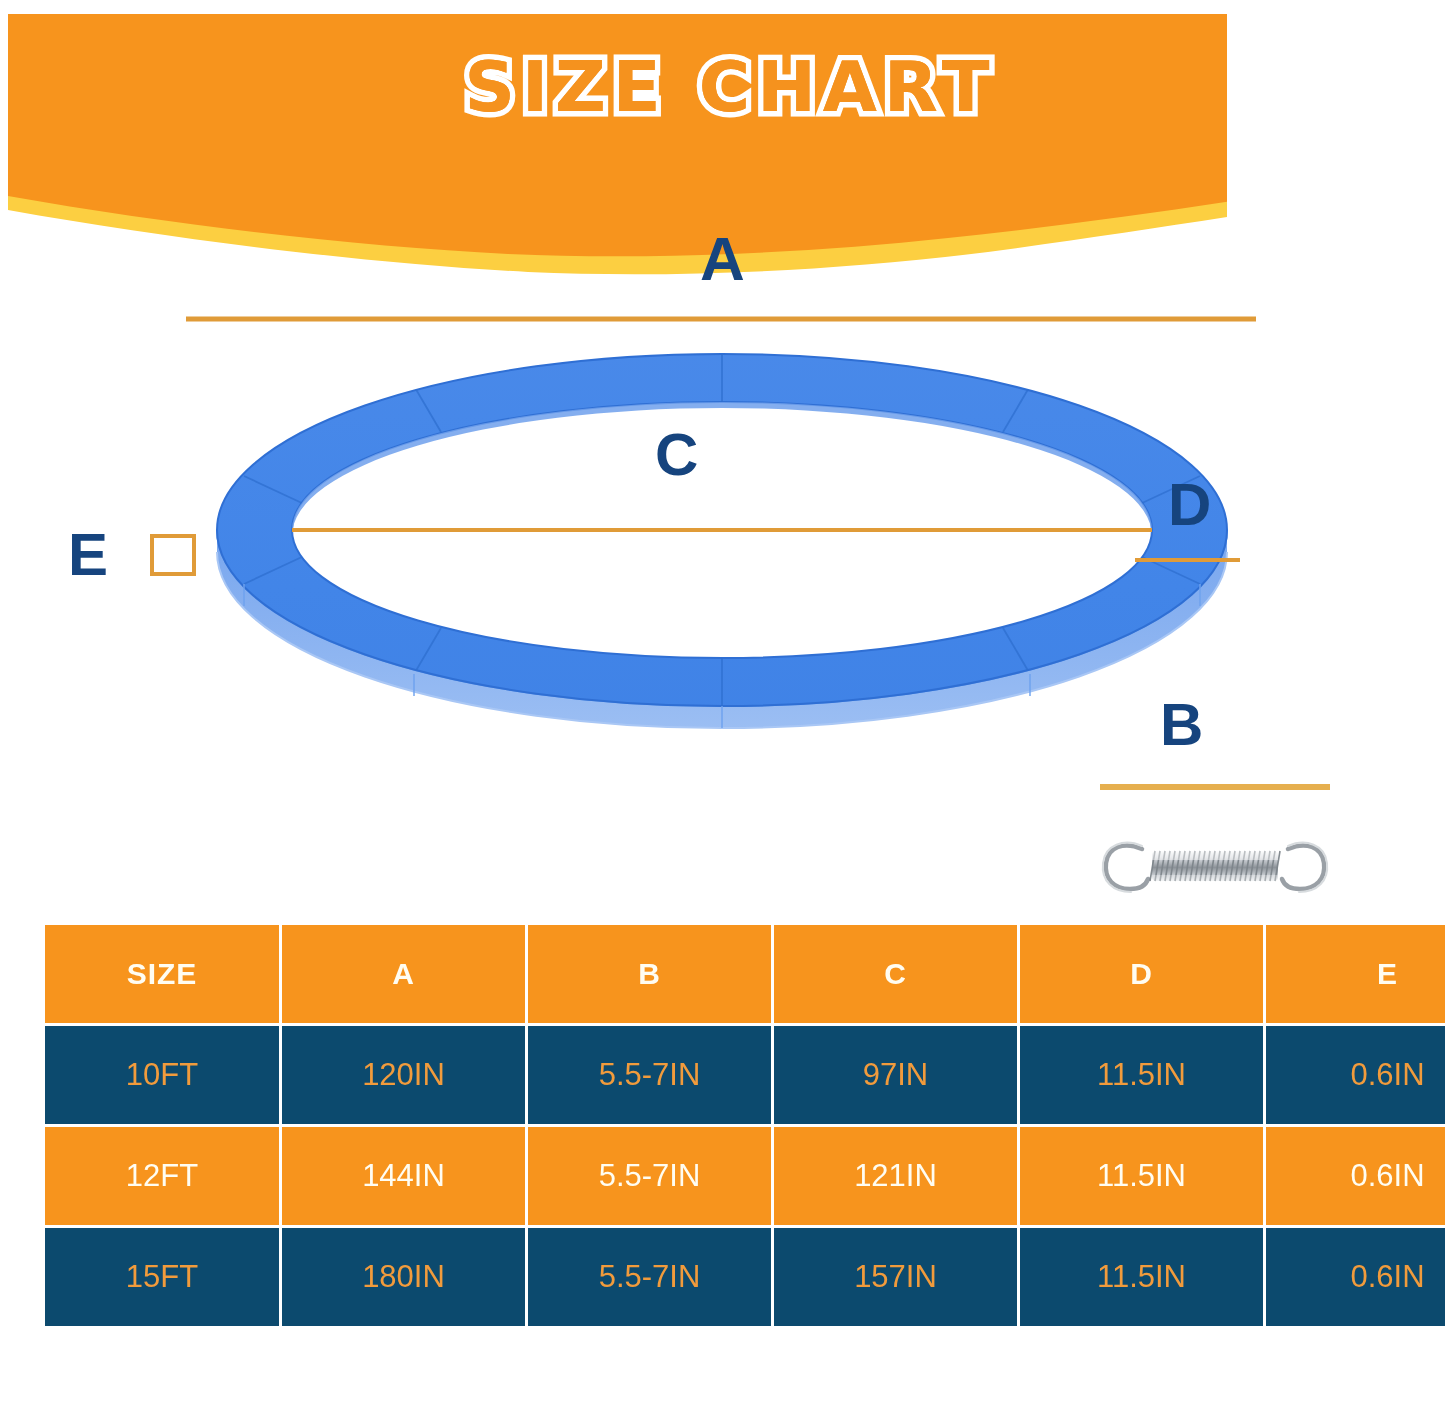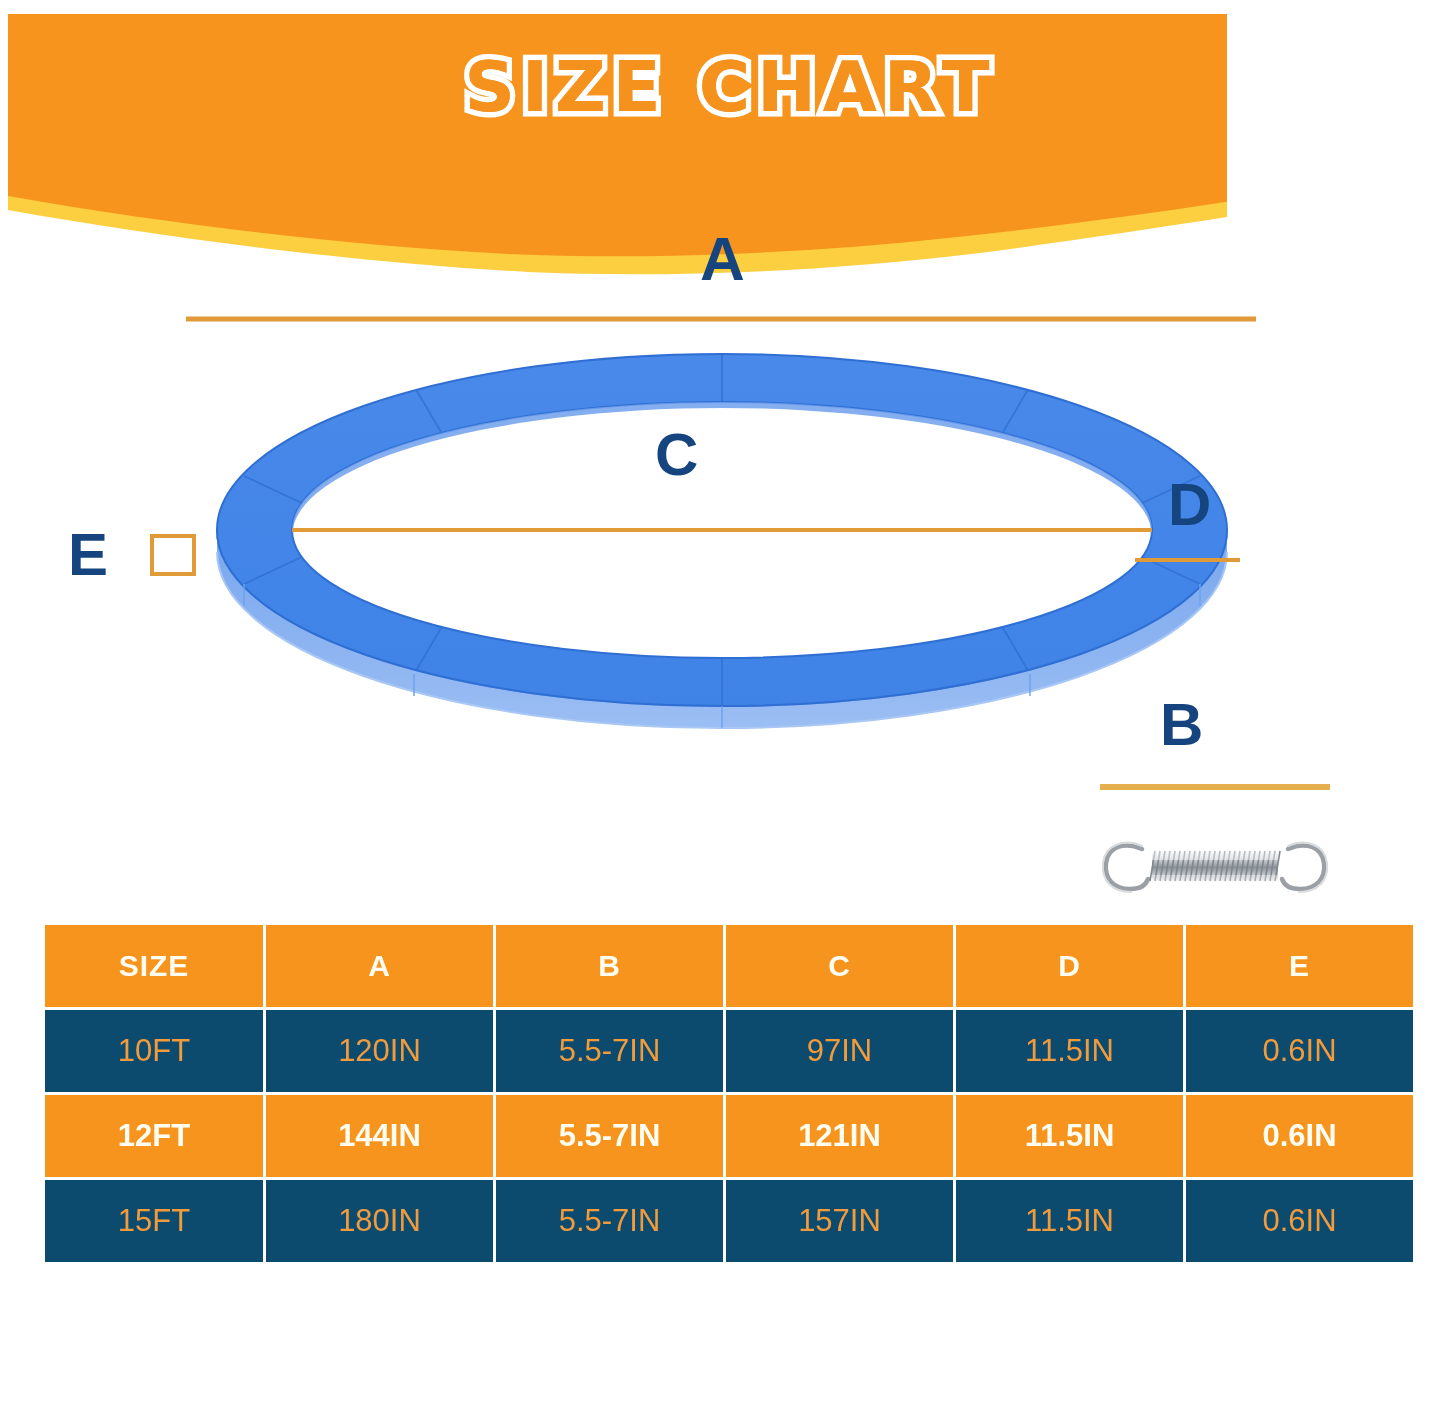--- a/index.html
+++ b/index.html
@@ -87,38 +87,38 @@
     border-collapse: separate;
     border-spacing: 3px 3px;
     table-layout: fixed;
   }
   .size-table td, .size-table th {
     height: 82px;
     text-align: center;
     vertical-align: middle;
     font-family: "Liberation Sans", sans-serif;
     font-size: 31px;
-    padding: 0;
+    padding: 8px;
   }
   .size-table th {
     background: #F7941D;
     color: #FFFDF2;
     font-weight: bold;
     font-size: 30px;
     letter-spacing: 1px;
   }
   .row-light td {
     background: #0c4a6e;
     color: #F19B3C;
     font-weight: normal;
   }
   .row-orange td {
     background: #F7941D;
     color: #FFFDF2;
-    font-weight: bold;
+    font-weight: normal;
   }
   .col-size { width: 218px; }
   .col-rest { width: 227px; }
 </style>
 </head>
 <body>
 
 <div class="header">
   <svg class="header-svg" width="1445" height="280" viewBox="0 0 1445 280">
     <rect x="0" y="0" width="1445" height="280" fill="#ffffff"></rect>

